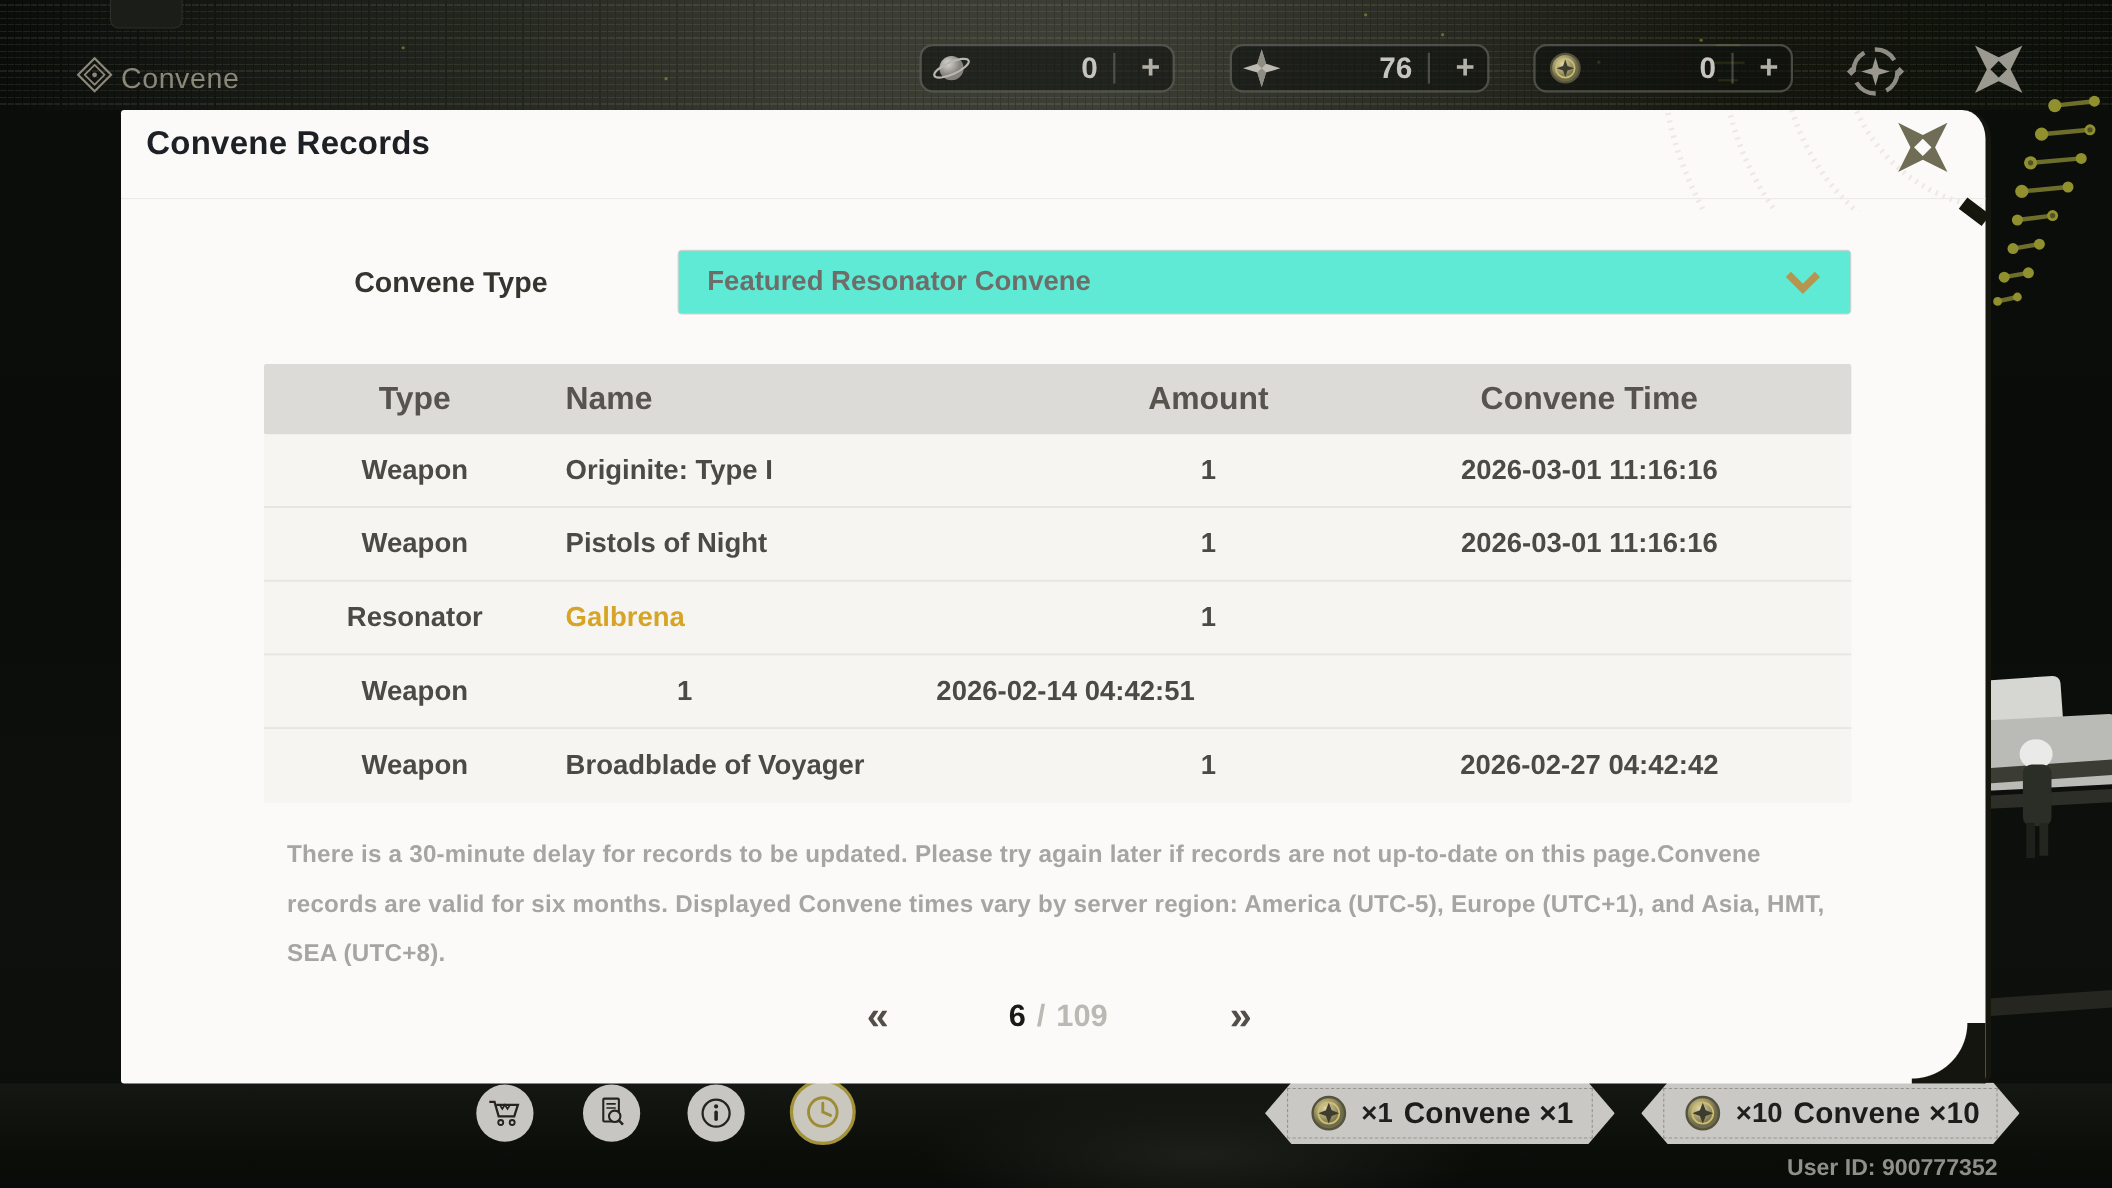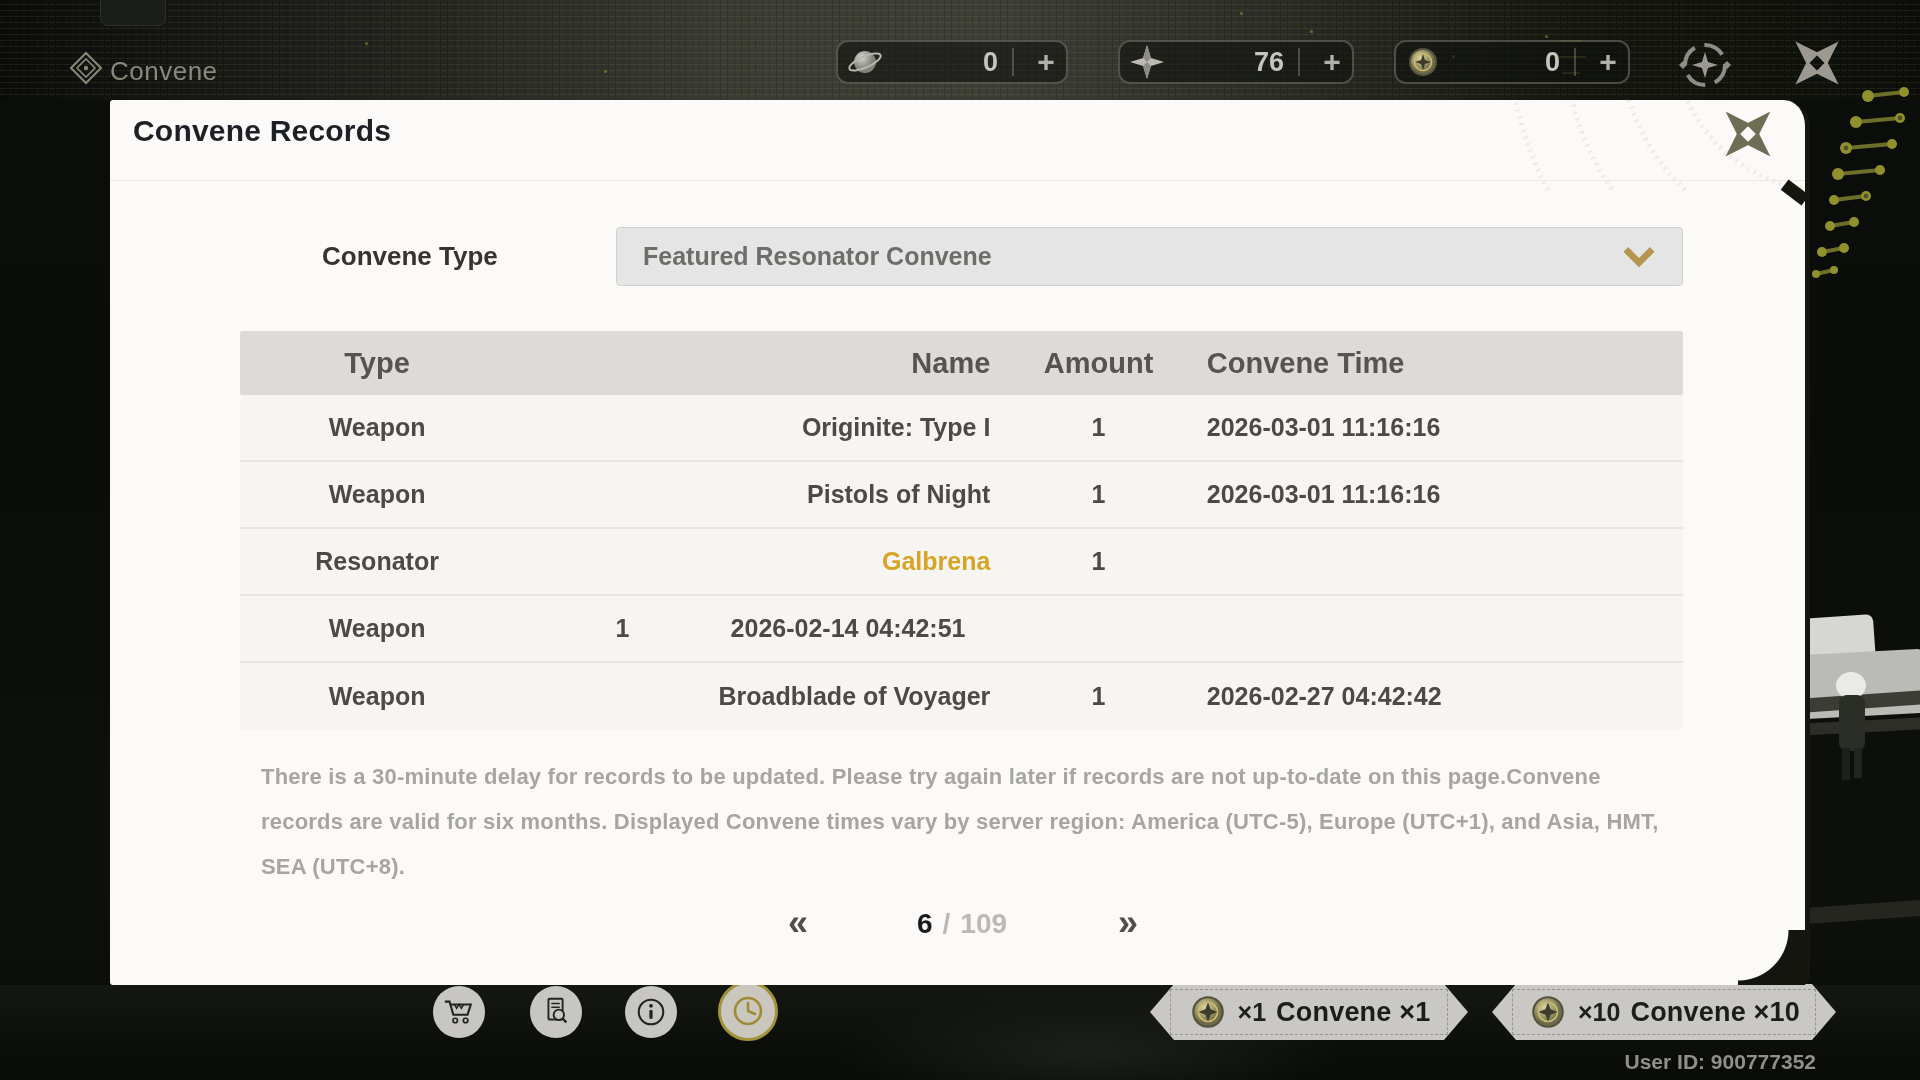--- a/index.html
+++ b/index.html
@@ -48,33 +48,33 @@
     background:#fbfaf8;border-right:5px solid #15170f;border-radius:3px 26px 8px 3px;}
   .arcs{position:absolute;right:0;top:0;width:620px;height:92px;overflow:hidden;border-top-right-radius:26px;}
   .m-title{position:absolute;left:23px;top:14px;font-size:30px;font-weight:700;color:#1d2024;letter-spacing:.2px;}
   .m-divider{position:absolute;left:0;top:80px;width:100%;height:1px;background:#eceae6;}
   .m-close{position:absolute;left:1610px;top:6px;width:56px;height:56px;cursor:pointer;}
   .notch{position:absolute;left:1672px;top:86px;width:26px;height:13px;background:#15170f;transform:rotate(37deg);}
   .fold{position:absolute;left:1628px;top:830px;width:67px;height:55px;
     background:radial-gradient(circle at 0 0,#fbfaf8 0 50px,#14150f 51px);}
 
   .ct-label{position:absolute;left:212px;top:141px;font-size:26px;font-weight:700;color:#36342f;}
-  .dropdown{position:absolute;left:506px;top:127px;width:1067px;height:59px;background:#e5e5e5;
+  .dropdown{position:absolute;left:506px;top:127px;width:1067px;height:59px;background:#5eead4;
     border:1px solid #d3d1cc;border-radius:4px;display:flex;align-items:center;padding:0 26px;cursor:pointer;}
   .dropdown .dval{font-size:25px;font-weight:700;color:#6f6d69;}
   .dropdown .chev{margin-left:auto;width:34px;height:22px;}
 
   .table{position:absolute;left:130px;top:231px;width:1443px;}
   .thead{display:flex;height:64px;align-items:center;background:#dddbd7;border-radius:2px;}
   .trow{display:flex;height:67px;align-items:center;background:#f6f5f2;border-bottom:2px solid #e8e6e2;}
   .trow:last-child{border-bottom:none;}
   .c1{width:19%;text-align:center;}
-  .c2{width:33%;text-align:right;}
+  .c2{width:33%;text-align:left;}
   .c3{width:15%;text-align:center;}
-  .c4{width:33%;}
+  .c4{width:33%;text-align:center;}
   .thead span{font-size:29px;font-weight:700;color:#57544f;}
   .trow span{font-size:25px;font-weight:700;color:#4c4a45;}
   .trow span[data-rarity="gold"]{color:#d6a528;}
 
   .disclaimer{position:absolute;left:151px;top:654px;width:1400px;
     font-size:22px;font-weight:700;color:#a7a5a1;line-height:45px;letter-spacing:.2px;}
 
   .pg-prev,.pg-next{position:absolute;top:798px;width:70px;height:52px;text-align:center;
     font-size:36px;font-weight:700;color:#514f48;cursor:pointer;line-height:50px;letter-spacing:-2px;}
   .pg-prev{left:652px;} .pg-next{left:982px;}

